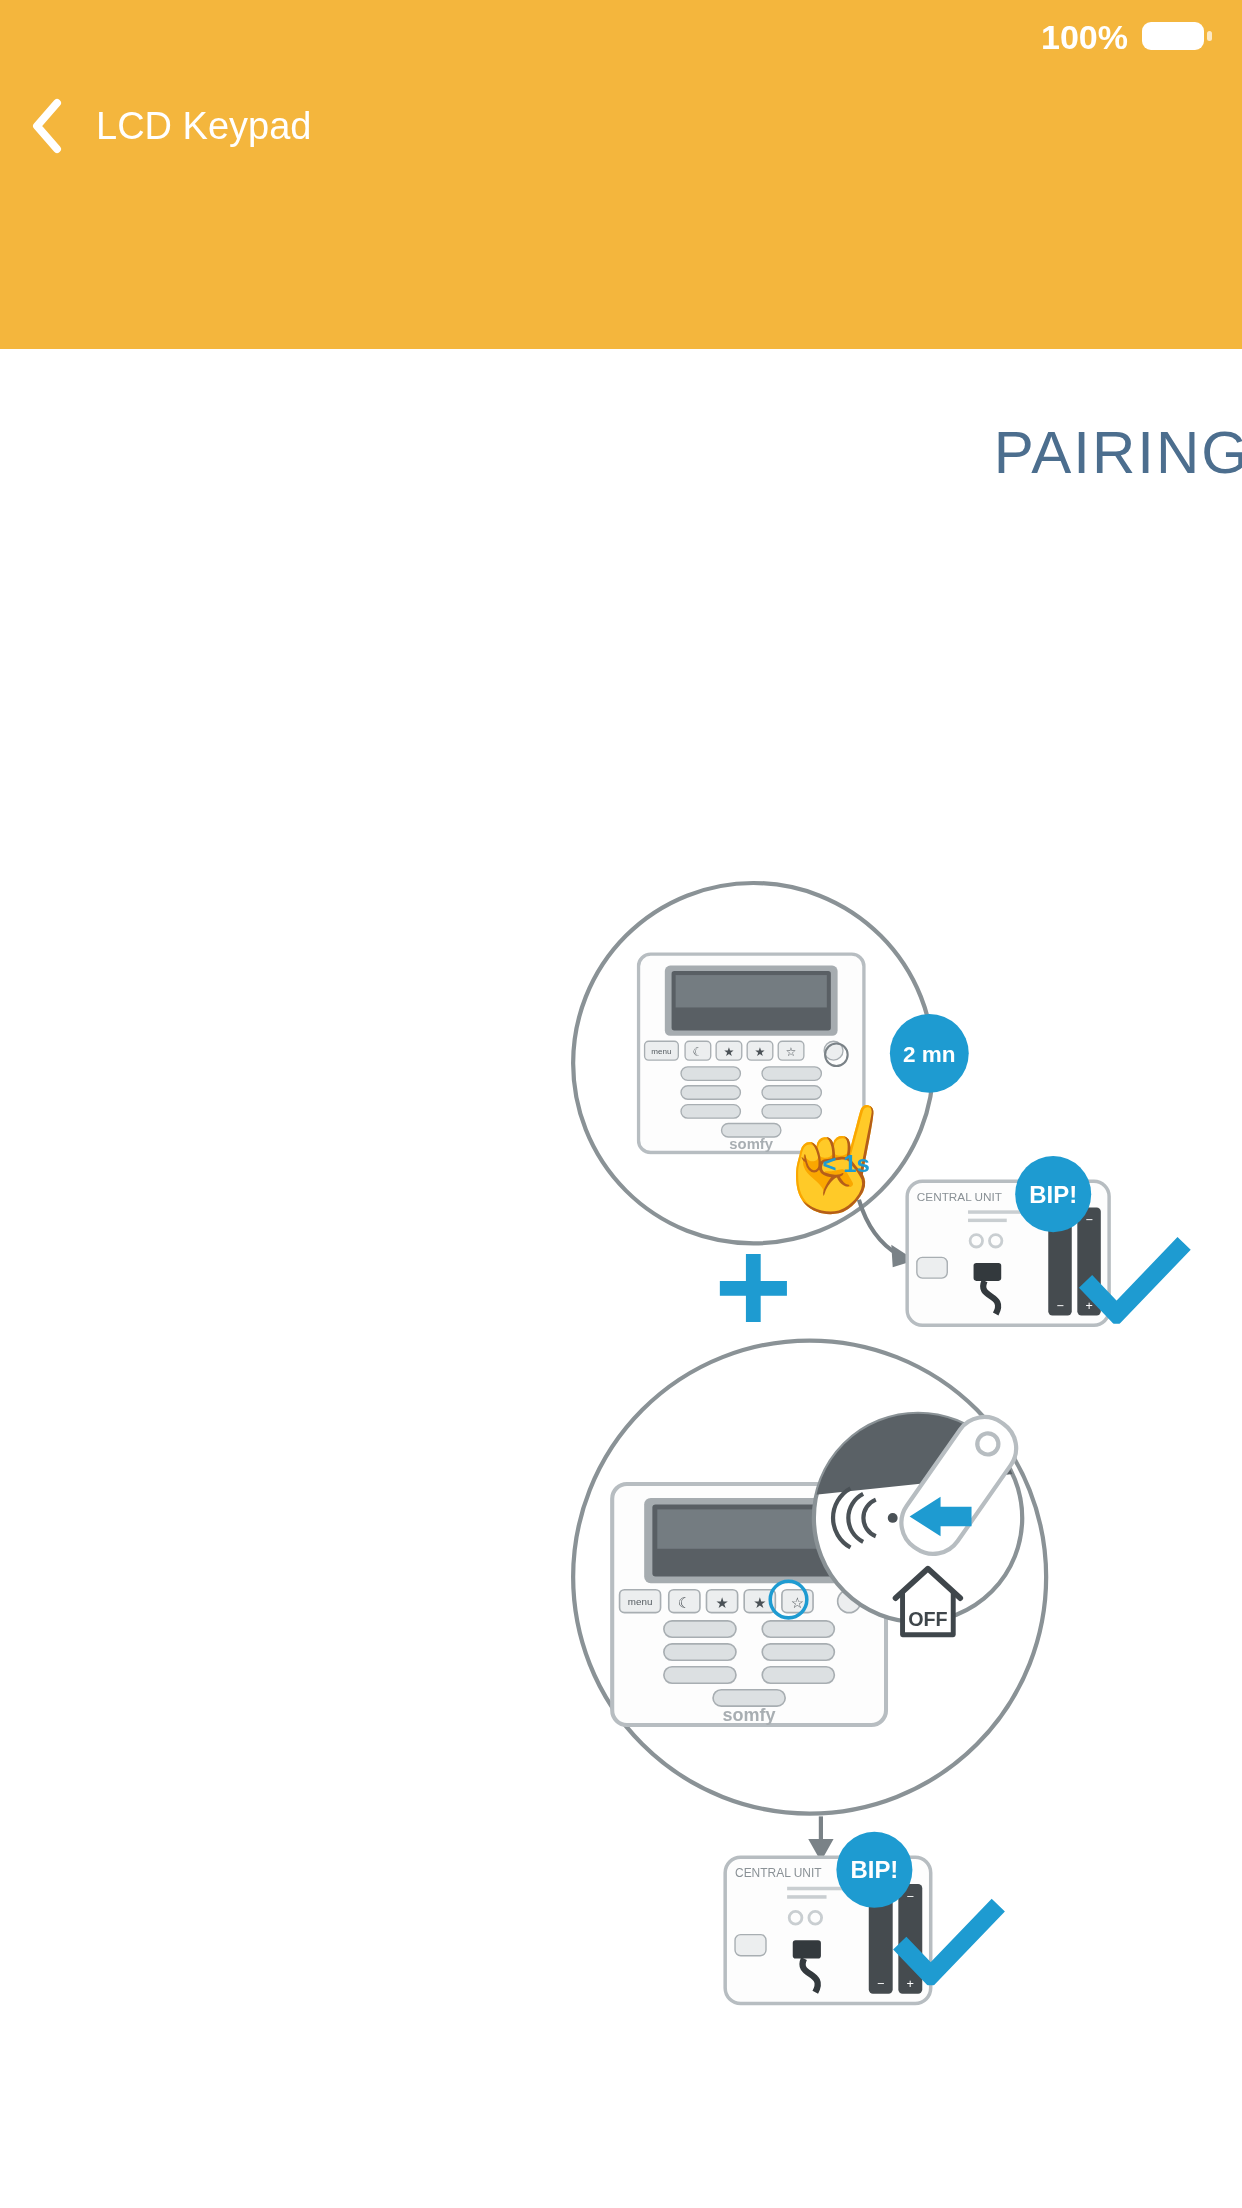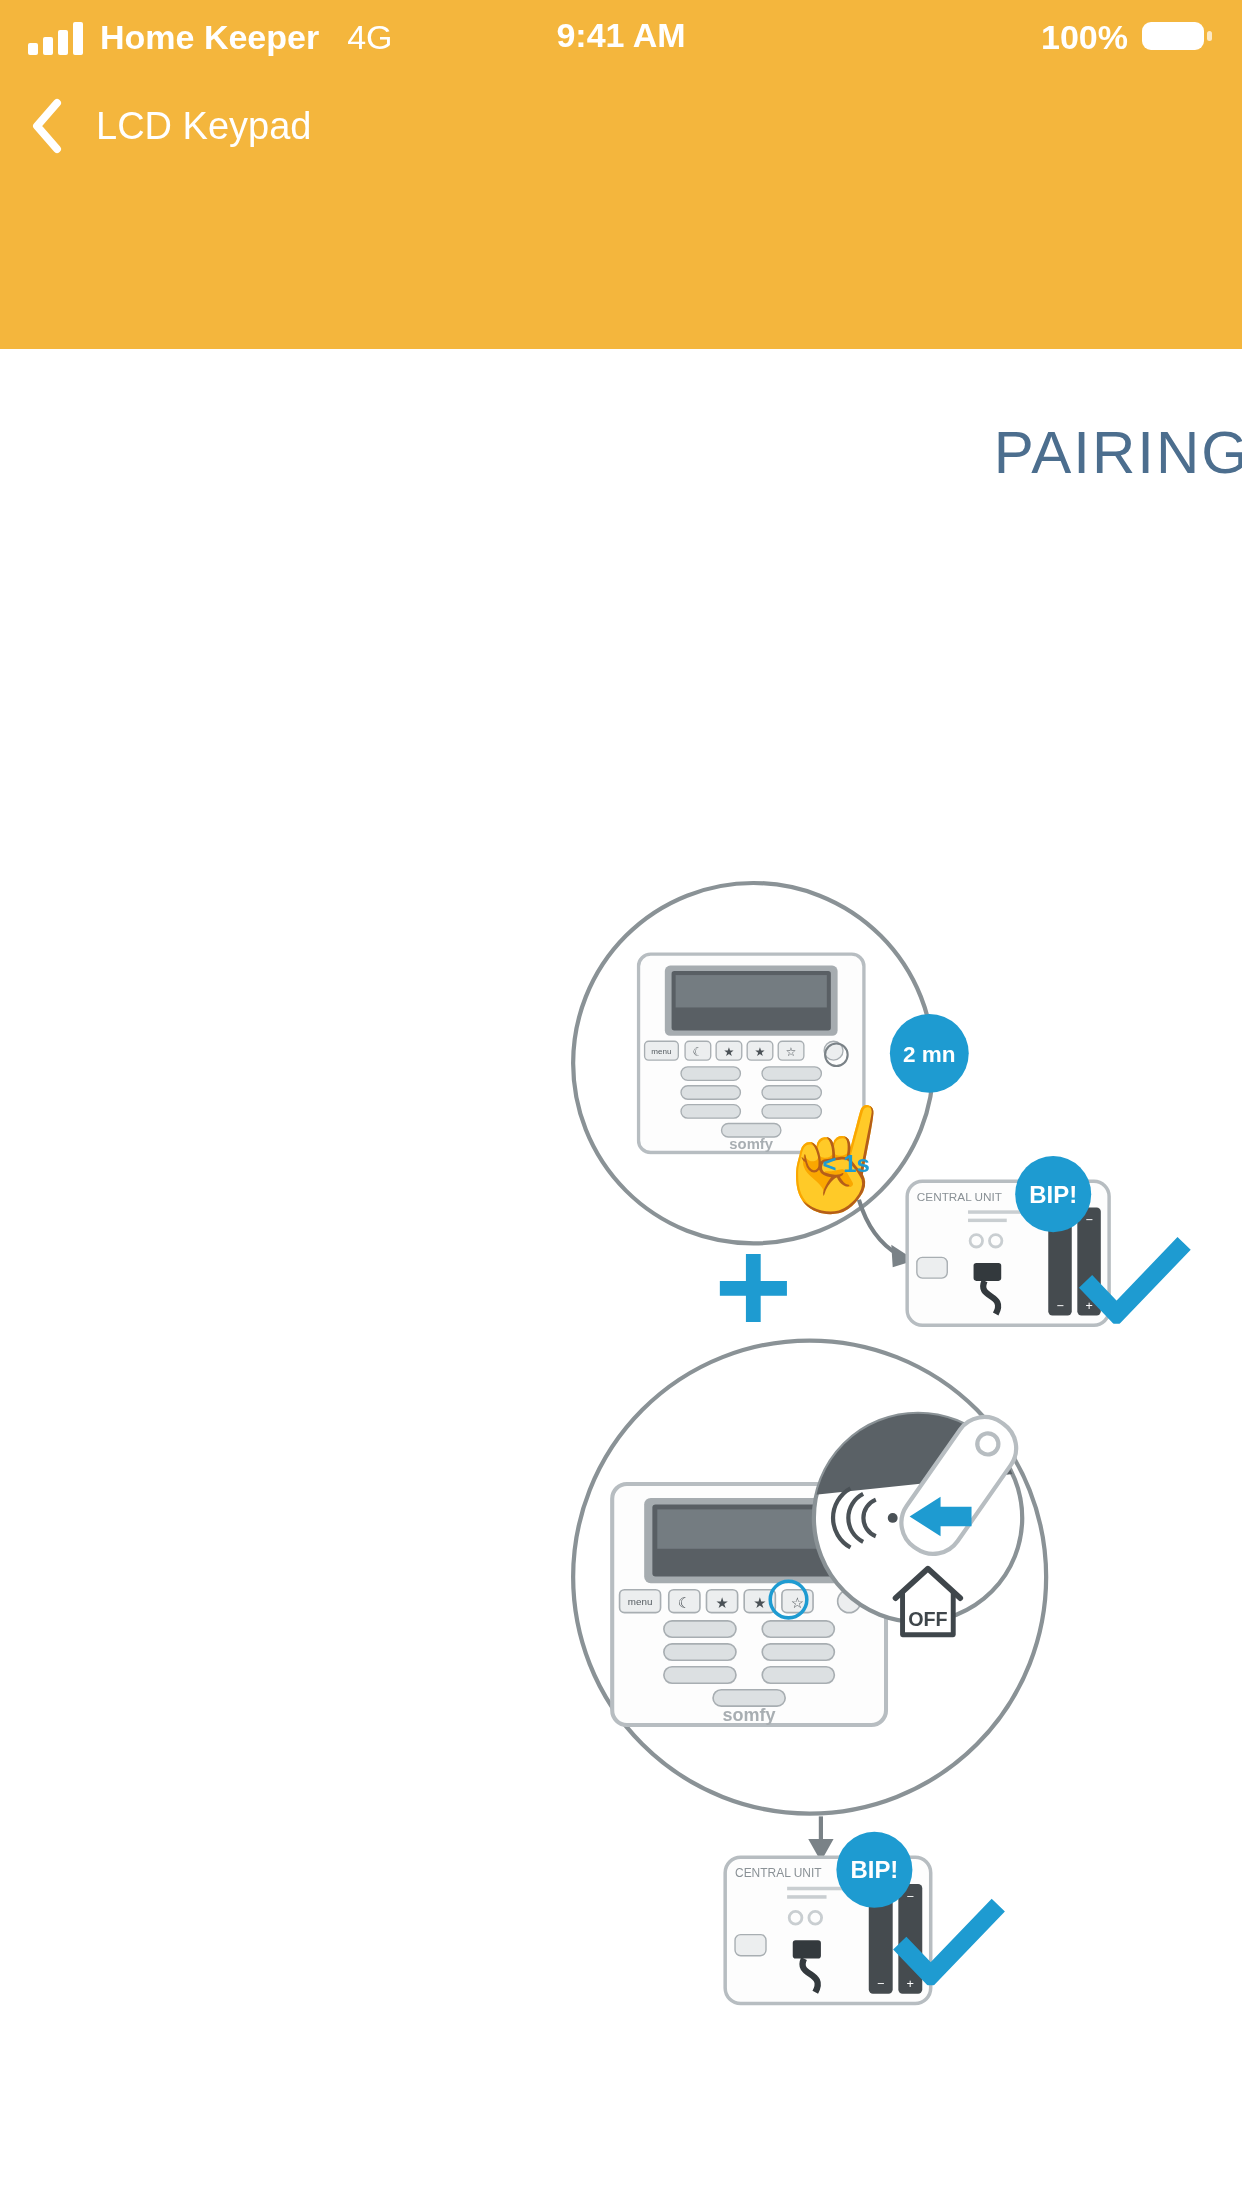--- a/index.html
+++ b/index.html
@@ -52,31 +52,20 @@
   .pill { fill:#DCE0E2; stroke:#A8AEB2; stroke-width:1; }
   .wave { fill:none; stroke:#4A5156; stroke-width:3; }
   .step-circle { fill:#ffffff; stroke:#8A9296; stroke-width:3; }
   .gray-arrow { fill:none; stroke:#7A8287; stroke-width:3; }
 </style>
 </head>
 <body>
 
 <header class="app-header">
   <div class="status-bar">
-    <div class="sb-left">
-      <svg width="56" height="36" viewBox="0 0 56 36">
-        <rect x="0" y="24" width="10" height="12" rx="2" fill="#fff"></rect>
-        <rect x="15" y="18" width="10" height="18" rx="2" fill="#fff"></rect>
-        <rect x="30" y="11" width="10" height="25" rx="2" fill="#fff"></rect>
-        <rect x="45" y="3" width="10" height="33" rx="2" fill="#fff"></rect>
-      </svg>
-      <span>Home Keeper</span>
-      <span class="sb-network">4G</span>
-    </div>
-    <div class="sb-time">9:41 AM</div>
     <div class="sb-right">
       <span>100%</span>
       <svg width="74" height="36" viewBox="0 0 74 36">
         <rect x="2" y="4" width="62" height="28" rx="9" fill="#fff"></rect>
         <rect x="67" y="13" width="5" height="10" rx="2.5" fill="#fff" opacity="0.7"></rect>
       </svg>
     </div>
   </div>
 
   <button class="back-btn">

